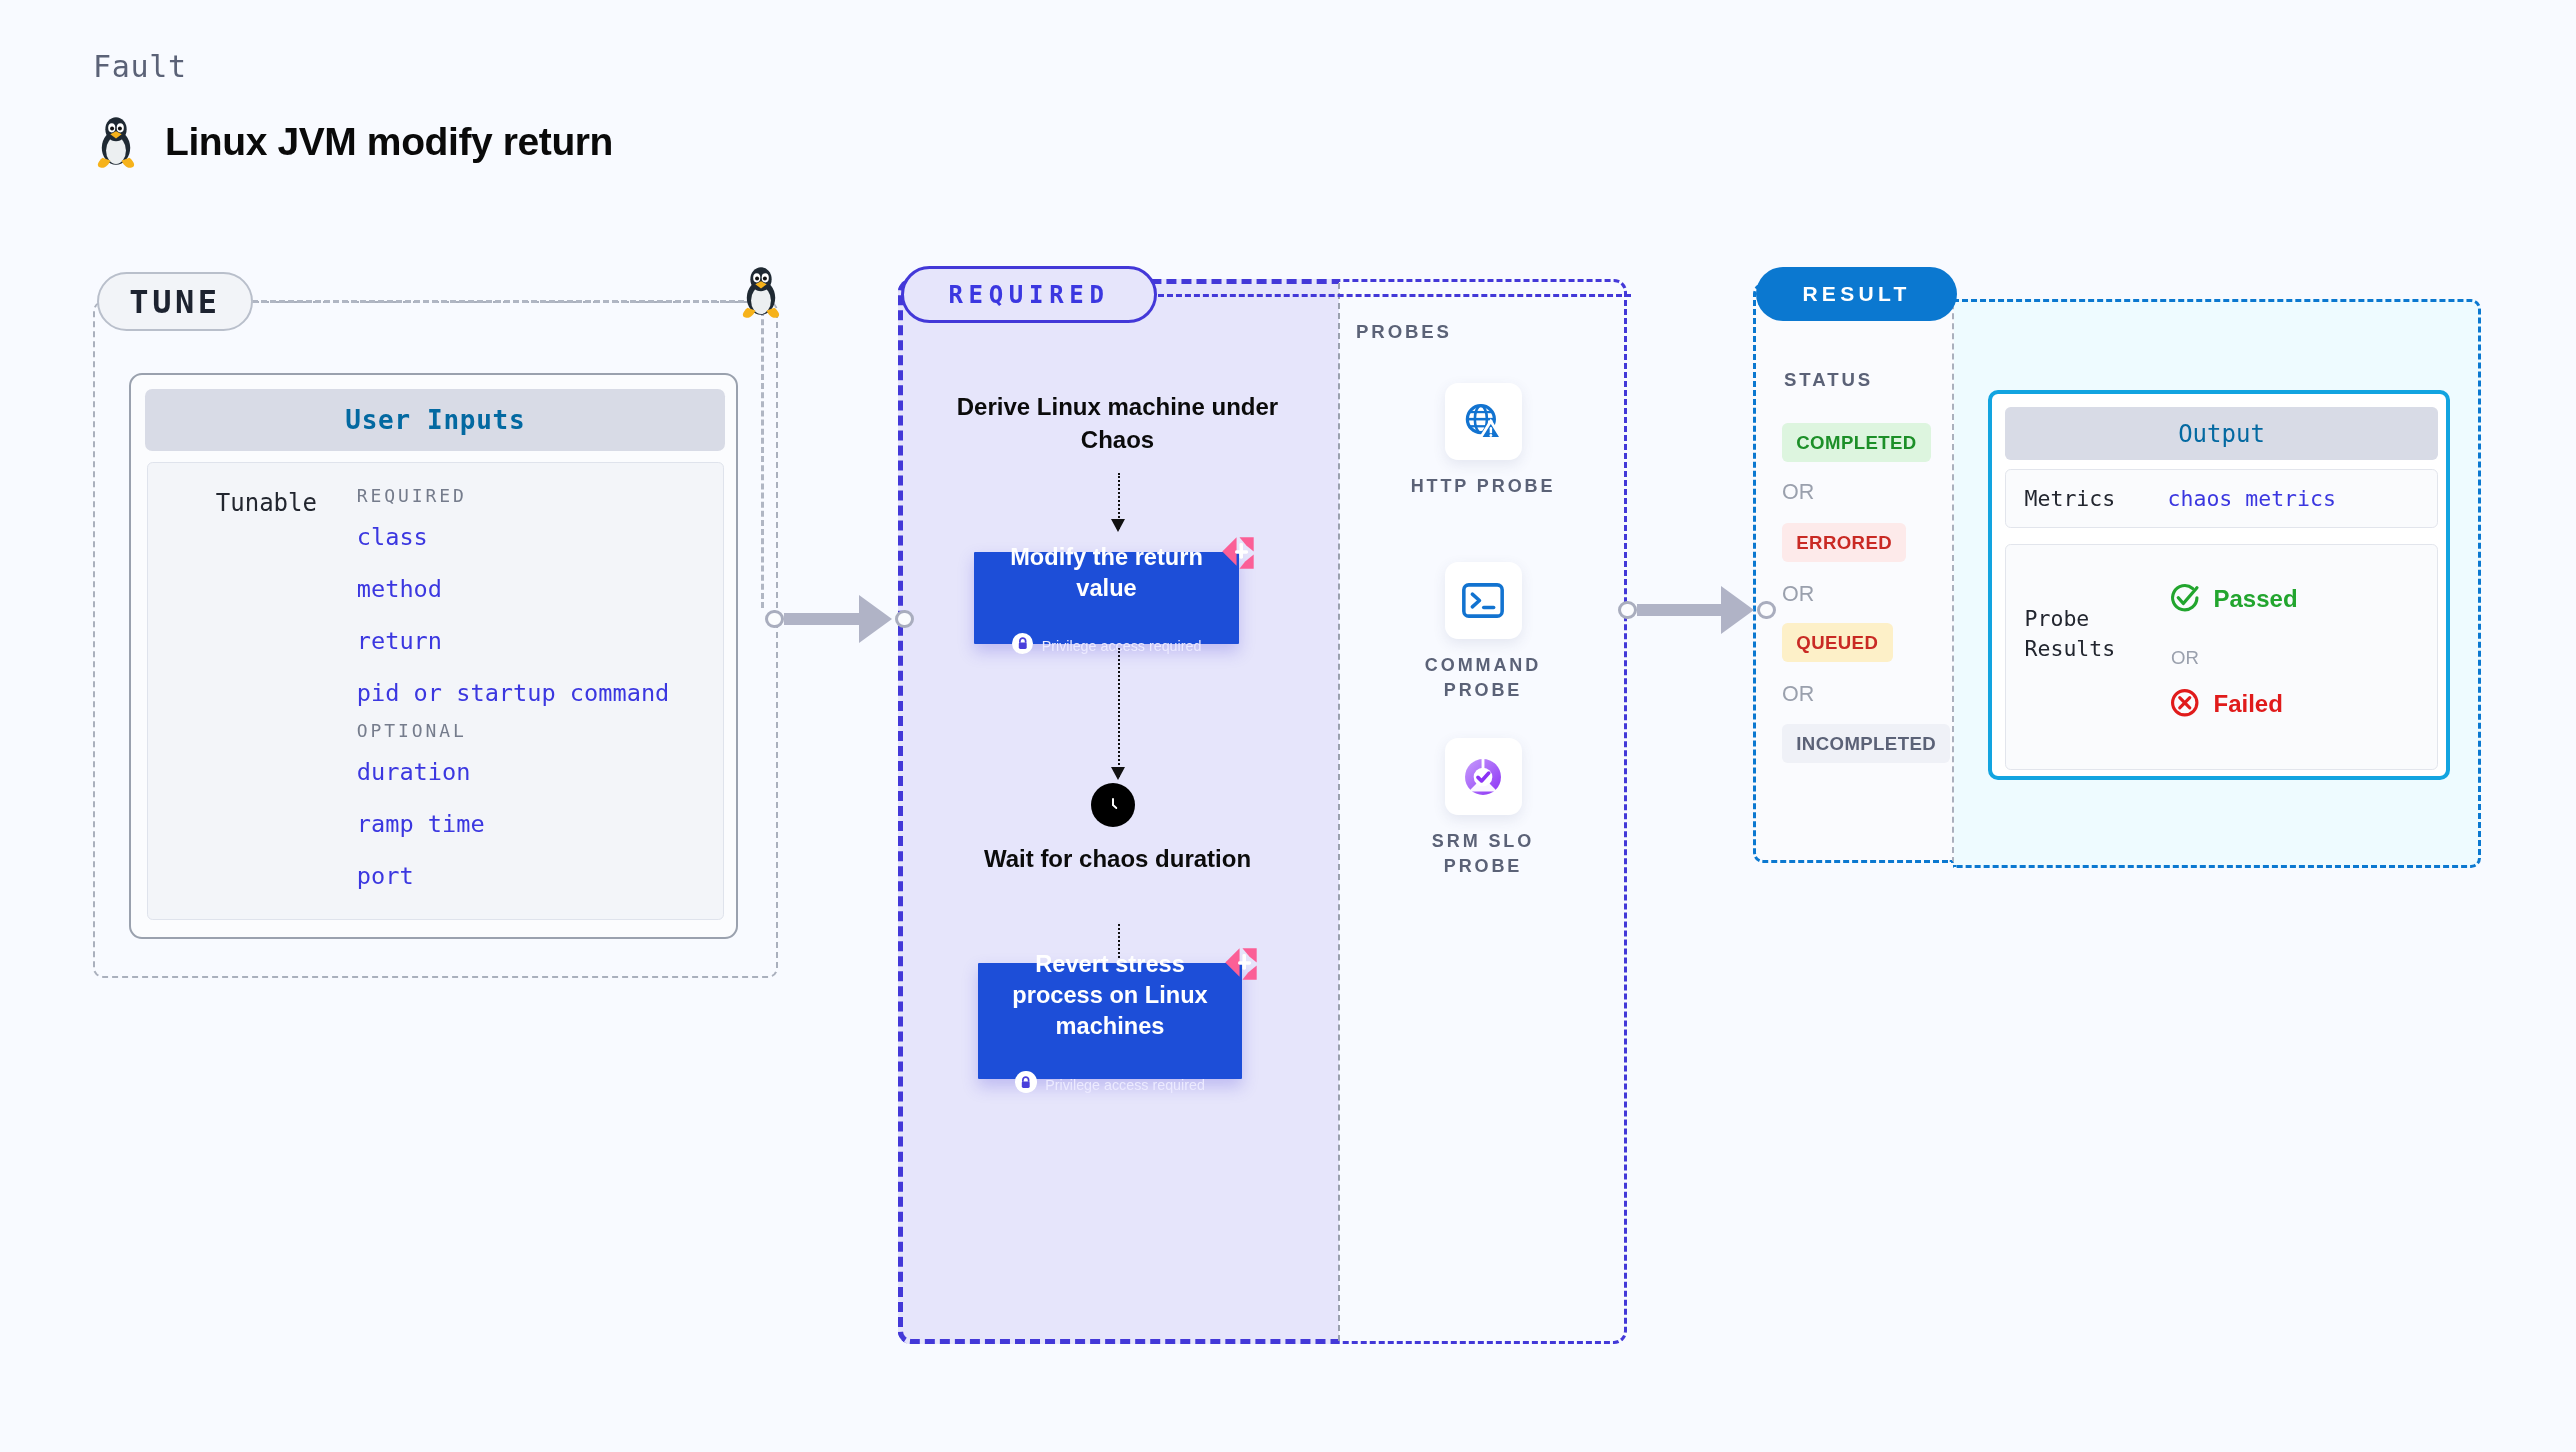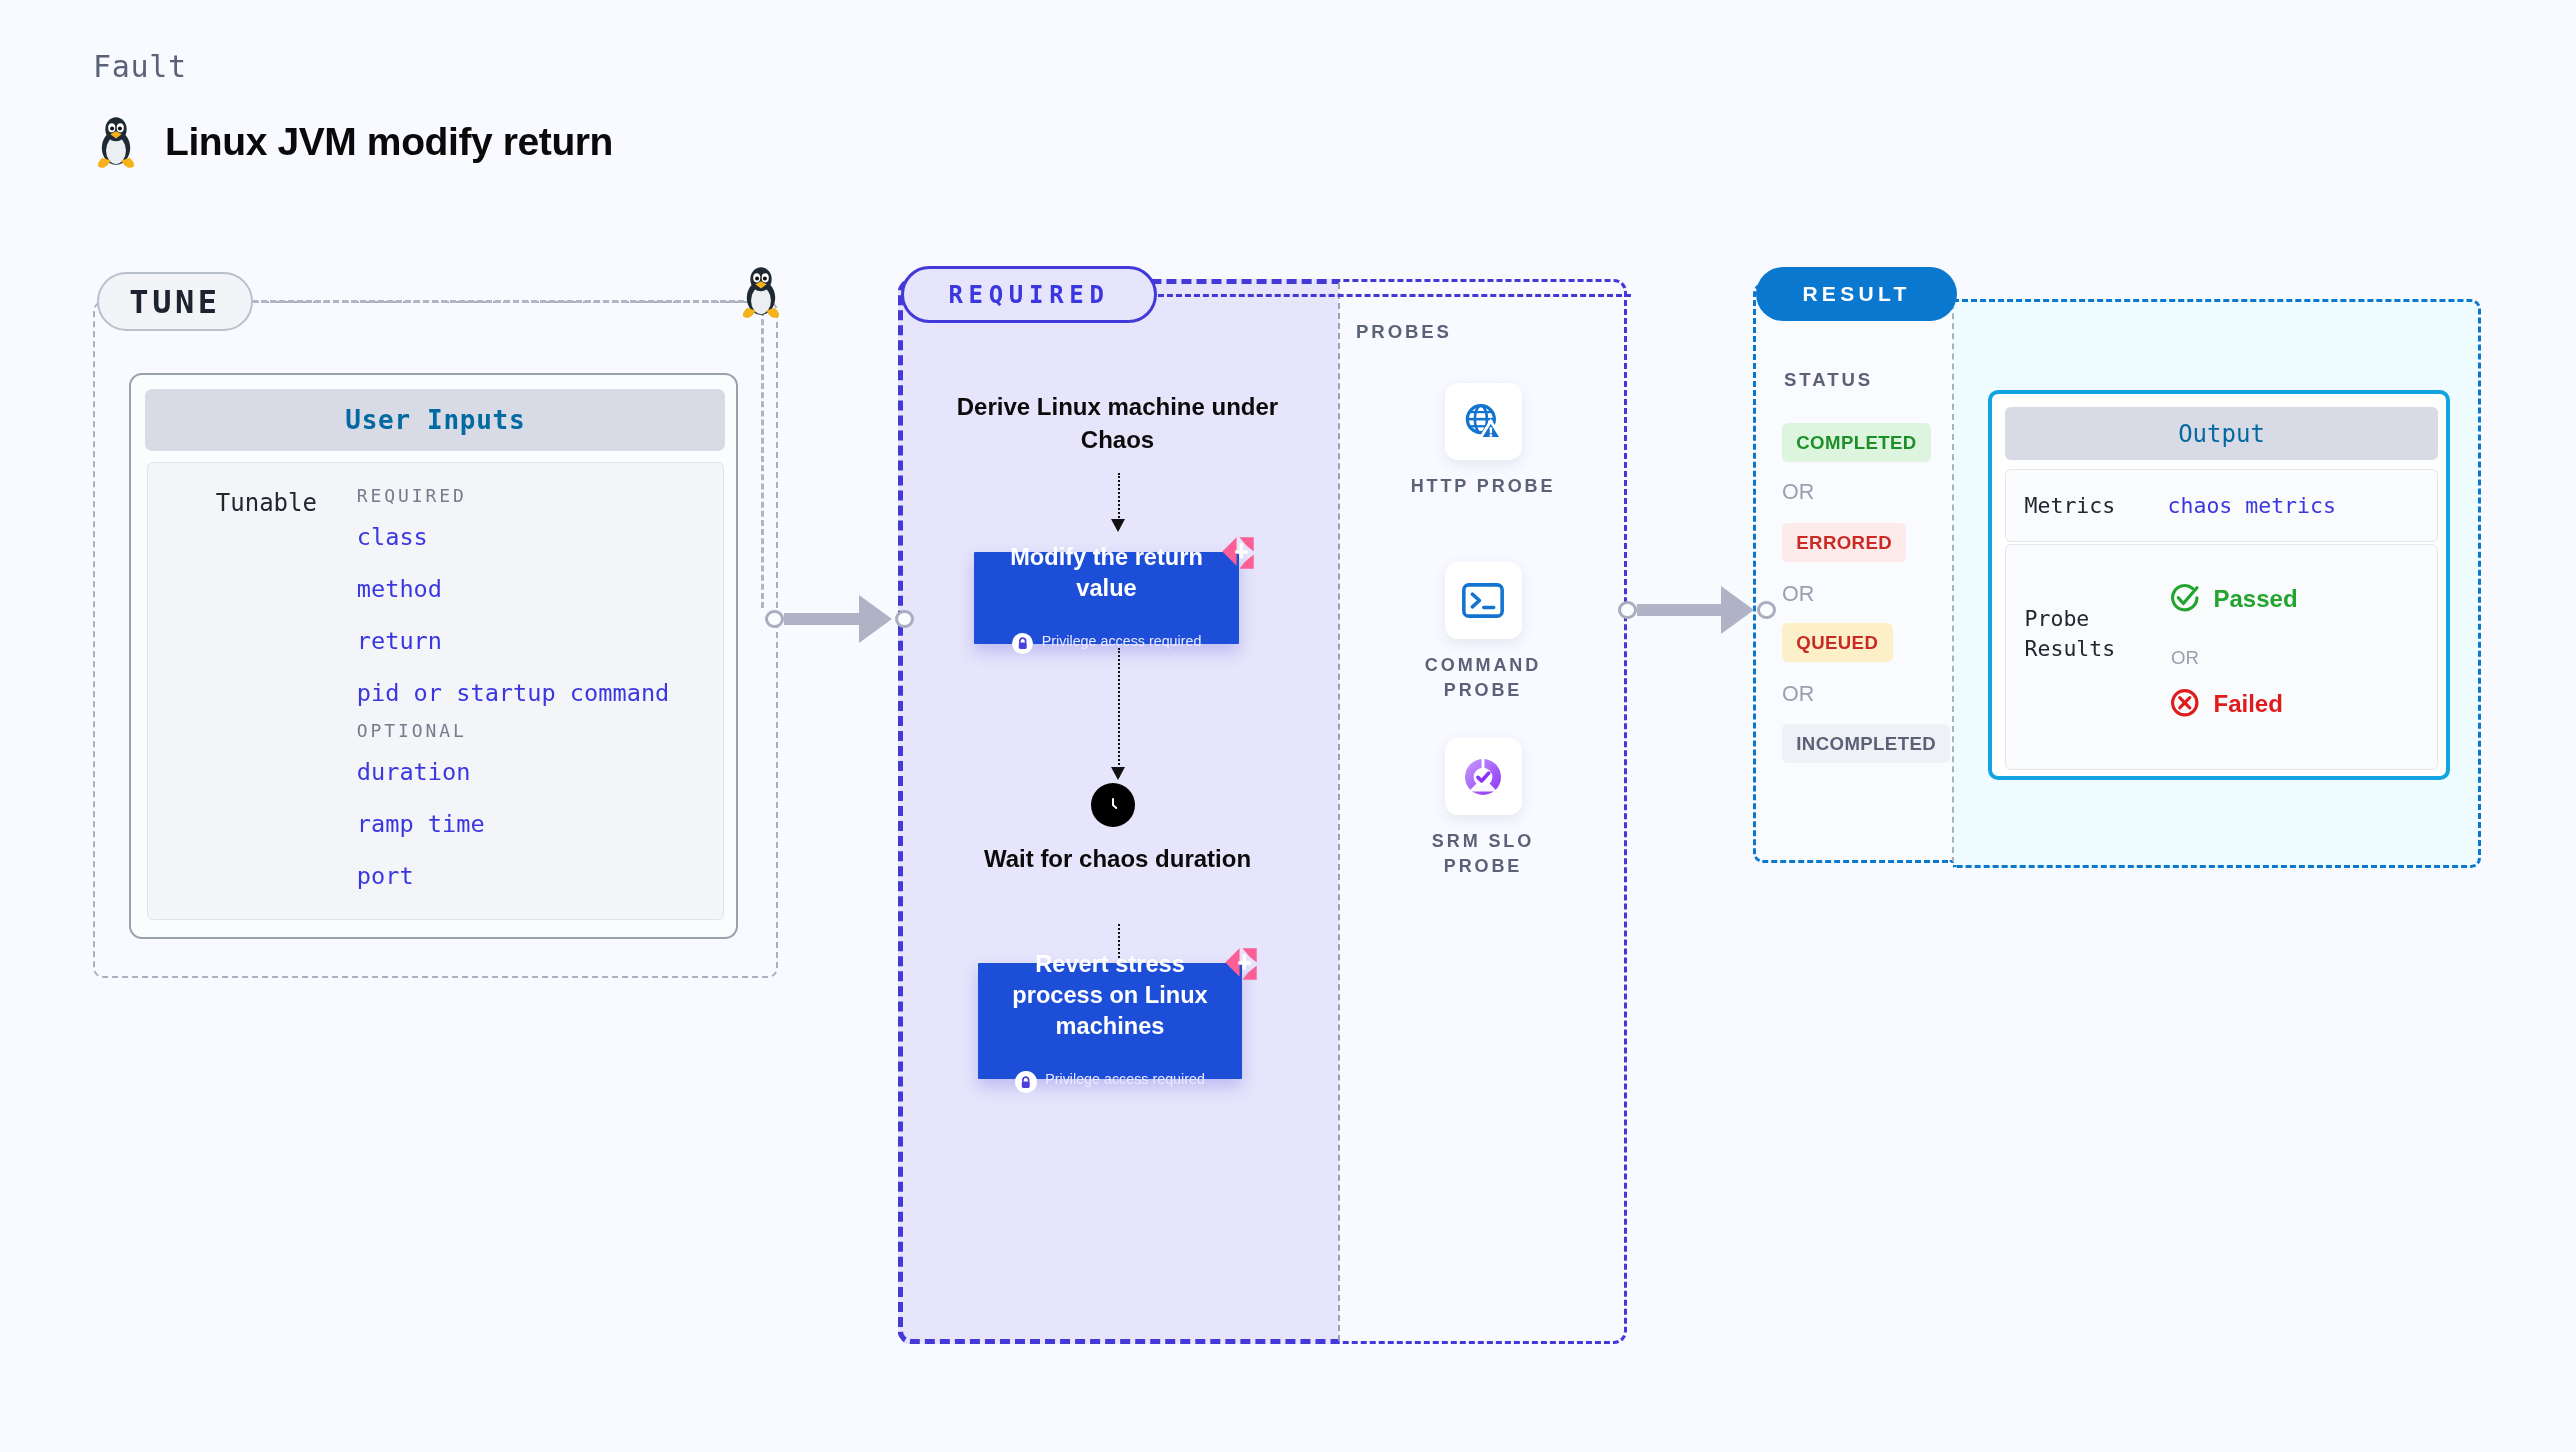--- a/index.html
+++ b/index.html
@@ -133,21 +133,21 @@
     position:absolute;box-sizing:border-box;
     background:#1d4ed8;border-radius:1px;
     box-shadow:0 7.2px 15.8px rgba(74,63,219,.25);
     display:flex;flex-direction:column;align-items:center;justify-content:center;
     z-index:5;
   }
   .exec-node-title{
     color:#fff;font-size:23.6px;font-weight:bold;text-align:center;line-height:1.32;
     padding:0 17px;
   }
-  .priv-row{display:flex;align-items:flex-start;gap:8.6px;margin-top:29px;}
+  .priv-row{display:flex;align-items:flex-end;gap:8.6px;margin-top:29px;}
   .priv-text{color:#eceaff;font-size:14.3px;}
   .lock-badge{
     width:21.5px;height:21.5px;border-radius:50%;background:#fff;
     display:flex;align-items:center;justify-content:center;
   }
   .litmus-badge{position:absolute;right:-18.6px;top:-18.6px;z-index:9;}
 
   #clock-icon{
     position:absolute;left:1091px;top:783px;width:44px;height:44px;
     border-radius:50%;background:#000;z-index:5;
@@ -208,21 +208,21 @@
     box-sizing:border-box;background:#fff;border:4.3px solid #12a4e0;border-radius:10px;
   }
   #output-header{
     position:absolute;left:13px;top:13px;width:433px;height:53px;
     box-sizing:border-box;background:#d8dbe6;border-radius:5.7px;
     display:flex;align-items:center;justify-content:center;
     font-family:"DejaVu Sans Mono","Liberation Mono",monospace;
     font-size:24px;color:#0369a1;
   }
   #metrics-row{
-    position:absolute;left:13px;top:75px;width:433px;height:73px;
+    position:absolute;left:13px;top:75px;width:433px;height:59px;
     box-sizing:border-box;background:#fafbfd;border:1.4px solid #e2e5ec;border-radius:5.7px;
     display:flex;align-items:center;
   }
   #metrics-label{
     margin-left:18.6px;width:143px;
     font-family:"DejaVu Sans Mono","Liberation Mono",monospace;
     font-size:21.5px;color:#22262f;
   }
   #metrics-value{
     font-family:"DejaVu Sans Mono","Liberation Mono",monospace;

